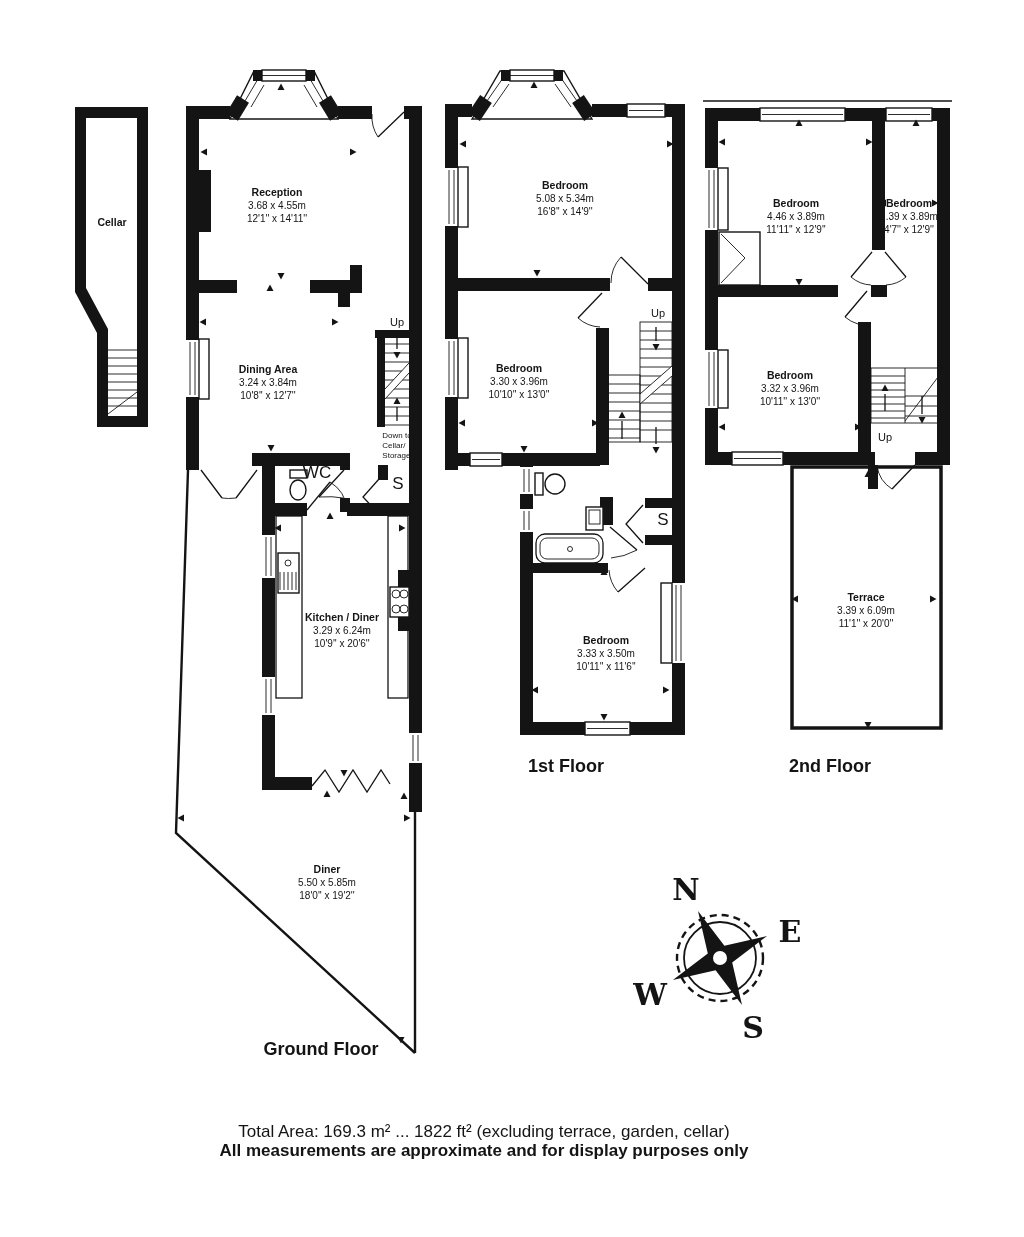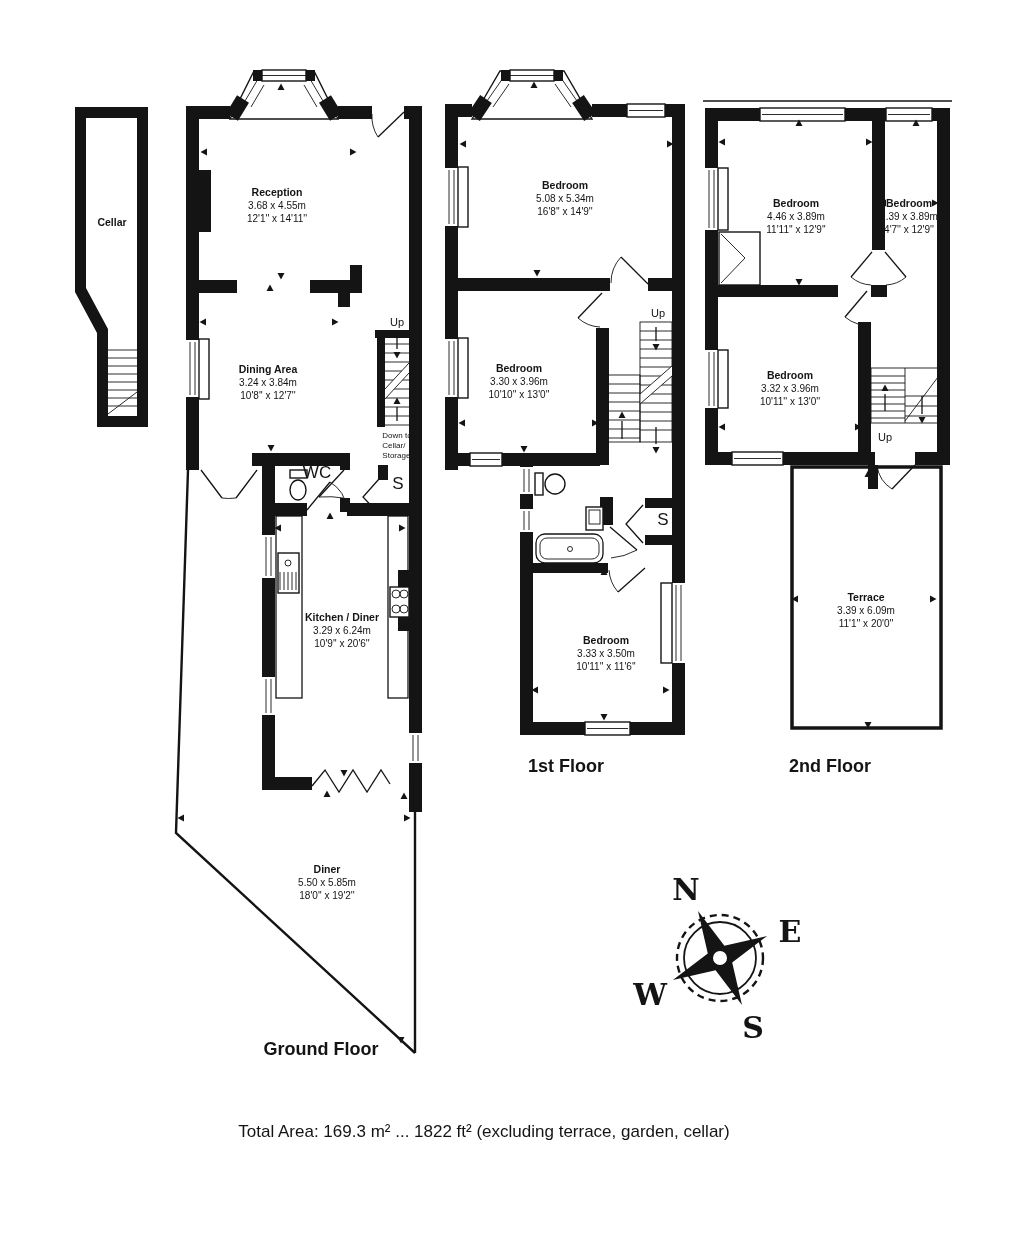--- a/index.html
+++ b/index.html
@@ -453,14 +453,15 @@
 <div class="floor-title" style="left:321px;top:1039px">Ground Floor</div>
 <div class="floor-title" style="left:566px;top:756px">1st Floor</div>
 <div class="floor-title" style="left:830px;top:756px">2nd Floor</div>
 
 <div class="cletter" style="left:686px;top:889px">N</div>
 <div class="cletter" style="left:790px;top:931px">E</div>
 <div class="cletter" style="left:650px;top:994px">W</div>
 <div class="cletter" style="left:753px;top:1027px">S</div>
 
 <div class="footer-line" style="top:1122px">Total Area: 169.3 m² ... 1822 ft² (excluding terrace, garden, cellar)</div>
+<div class="footer-line footer-bold" style="top:1141px">All measurements are approximate and for display purposes only</div>
 
 </div>
 
 </body></html>

